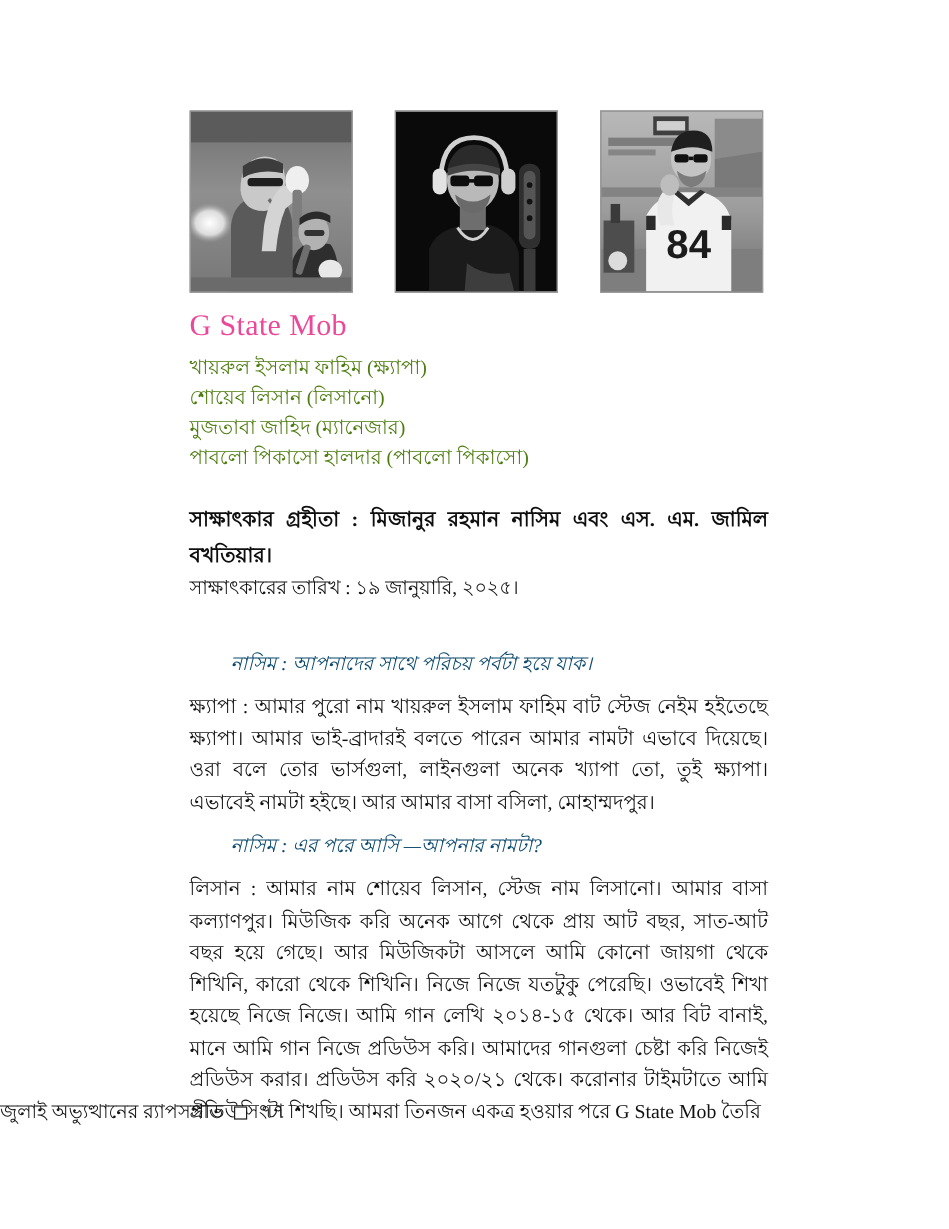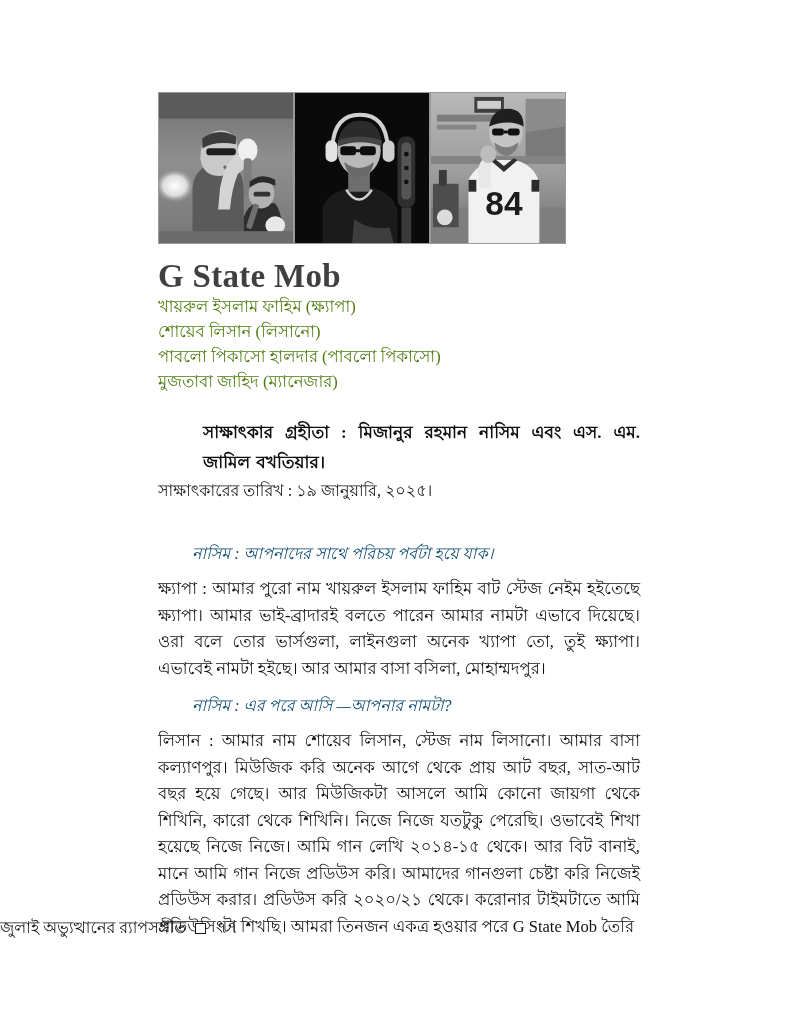--- a/index.html
+++ b/index.html
@@ -26,43 +26,44 @@
   }
 
   
   .photo-strip {
     position: absolute;
     left: 158px;
     top: 92px;
     width: 478px;
     height: 155px;
     display: flex;
+    justify-content: space-between;
     align-items: flex-start;
   }
   .photo {
     width: 136px;
     height: 152px;
     border: 1px solid #9a9a9a;
     box-sizing: border-box;
     overflow: hidden;
     position: relative;
     background: #8d8d8d;
   }
   .photo svg { display: block; width: 100%; height: 100%; }
 
   
   .band-title {
     position: absolute;
     left: 158px;
     top: 258px;
     font-family: "Liberation Serif", "DejaVu Serif", serif;
-    font-size: 33px;
-    font-weight: 700;
+    font-size: 25px;
+    font-weight: 400;
     letter-spacing: 0.3px;
-    color: #404040;
+    color: #ec4899;
     line-height: 1.1;
   }
 
   .members {
     position: absolute;
     left: 158px;
     top: 294px;
     width: 480px;
   }
   .member-line {
@@ -79,21 +80,20 @@
     width: 482px;
   }
   .meta-interviewers {
     font-size: 17px;
     line-height: 30px;
     font-weight: 600;
     text-align: justify;
     text-align-last: left;
     word-spacing: 2px;
     color: #0f0f0f;
-    margin-left: 45px;
   }
   .meta-small {
     font-size: 16px;
     line-height: 25px;
     color: #141414;
     margin-top: 0;
   }
   .meta-small .meta-row { white-space: nowrap; }
 
   .body-block {
@@ -273,22 +273,22 @@
       </svg>
     </div>
 
   </div>
 
   <div class="band-title">G State Mob</div>
 
   <div class="members">
     <div class="member-line">খায়রুল ইসলাম ফাহিম (ক্ষ্যাপা)</div>
     <div class="member-line">শোয়েব লিসান (লিসানো)</div>
+    <div class="member-line">মুজতাবা জাহিদ (ম্যানেজার)</div>
     <div class="member-line">পাবলো পিকাসো হালদার (পাবলো পিকাসো)</div>
-    <div class="member-line">মুজতাবা জাহিদ (ম্যানেজার)</div>
   </div>
 
   <div class="meta-block">
     <div class="meta-interviewers">সাক্ষাৎকার গ্রহীতা : মিজানুর রহমান নাসিম এবং এস. এম. জামিল বখতিয়ার।</div>
     <div class="meta-small">
       <div class="meta-row">সাক্ষাৎকারের তারিখ : ১৯ জানুয়ারি, ২০২৫।</div>
     </div>
   </div>
 
   <div class="body-block">

